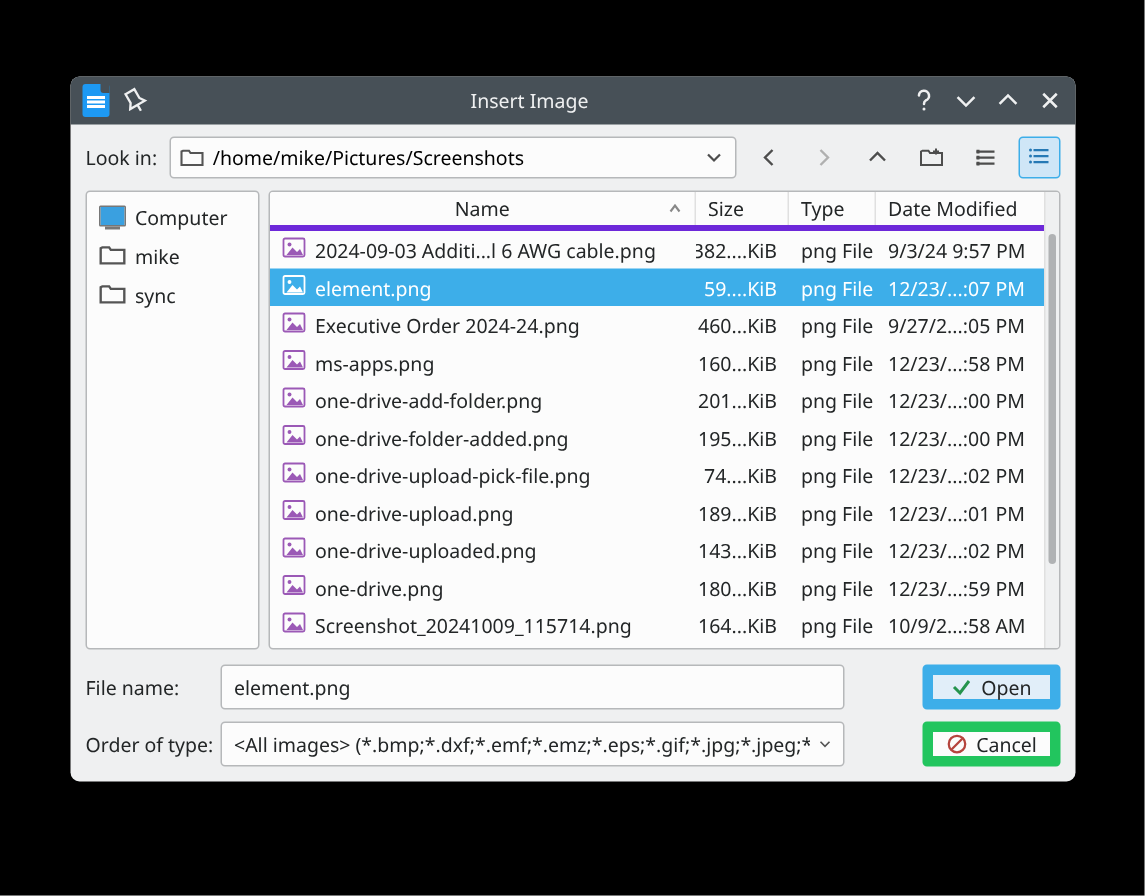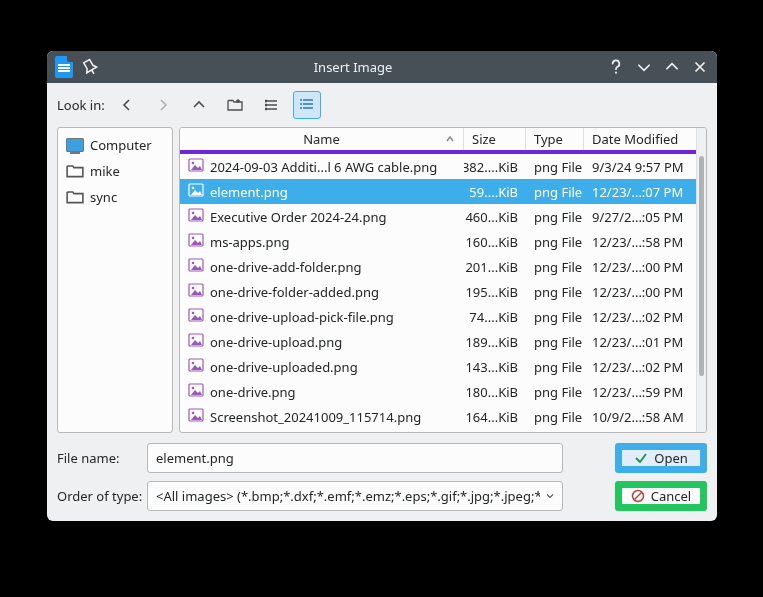--- a/index.html
+++ b/index.html
@@ -54,21 +54,21 @@
   .main-area {
     flex: 1; display: flex; padding: 0 10px 6px 10px; gap: 6px; min-height: 0;
   }
   .sidebar {
     width: 116px;
     background: #fcfcfc;
     border: 1px solid #b6b8ba;
     border-radius: 3px;
     padding: 4px 6px;
   }
-  .sb-item { display: flex; align-items: center; gap: 6px; padding: 4px 2px; color: #232627; cursor: pointer; }
+  .sb-item { display: flex; align-items: flex-start; gap: 6px; padding: 4px 2px; color: #232627; cursor: pointer; }
   .sb-ic { width: 18px; height: 16px; display:flex; align-items:center; justify-content:center;}
   .sb-ic svg { width:18px; height:16px; }
   .computer-ic {
     width: 18px; height: 14px; border: 1px solid #777; background: linear-gradient(#3aa0e0,#3aa0e0); position:relative; border-radius:1px;
   }
   .computer-ic::after { content:""; position:absolute; left:3px; right:3px; bottom:-3px; height:2px; background:#777; }
 
   .file-area {
     flex: 1; display: flex; min-width: 0;
     border: 1px solid #b6b8ba; border-radius: 3px; background: #fcfcfc;
@@ -169,20 +169,29 @@
       <span class="tb-btn">
         <svg viewBox="0 0 16 16">
             <path d="M4 4 L12 12 M12 4 L4 12" stroke="#eff0f1" stroke-width="1.5"></path>
           </svg>
       </span>
     </div>
   </div>
 
   <div class="toolbar-row">
     <span class="label">Look in:</span>
+    <div class="path-combo">
+      <svg class="folder-ic" viewBox="0 0 16 14">
+          <path class="folder-svg-path" d="M1 3 L1 12 L15 12 L15 4 L7 4 L6 2.5 L2 2.5 Z"></path>
+        </svg>
+      <span>/home/mike/Pictures/Screenshots</span>
+      <svg class="chev" viewBox="0 0 16 16">
+          <path d="M4 6 L8 10 L12 6" stroke="currentColor" stroke-width="1.5" fill="none"></path>
+        </svg>
+    </div>
     <div class="toolbar-btn">
       <svg viewBox="0 0 16 16">
           <path d="M10 3 L5 8 L10 13" stroke="currentColor" stroke-width="1.6" fill="none"></path>
         </svg>
     </div>
     <div class="toolbar-btn disabled">
       <svg viewBox="0 0 16 16">
           <path d="M6 3 L11 8 L6 13" stroke="currentColor" stroke-width="1.6" fill="none"></path>
         </svg>
     </div>

